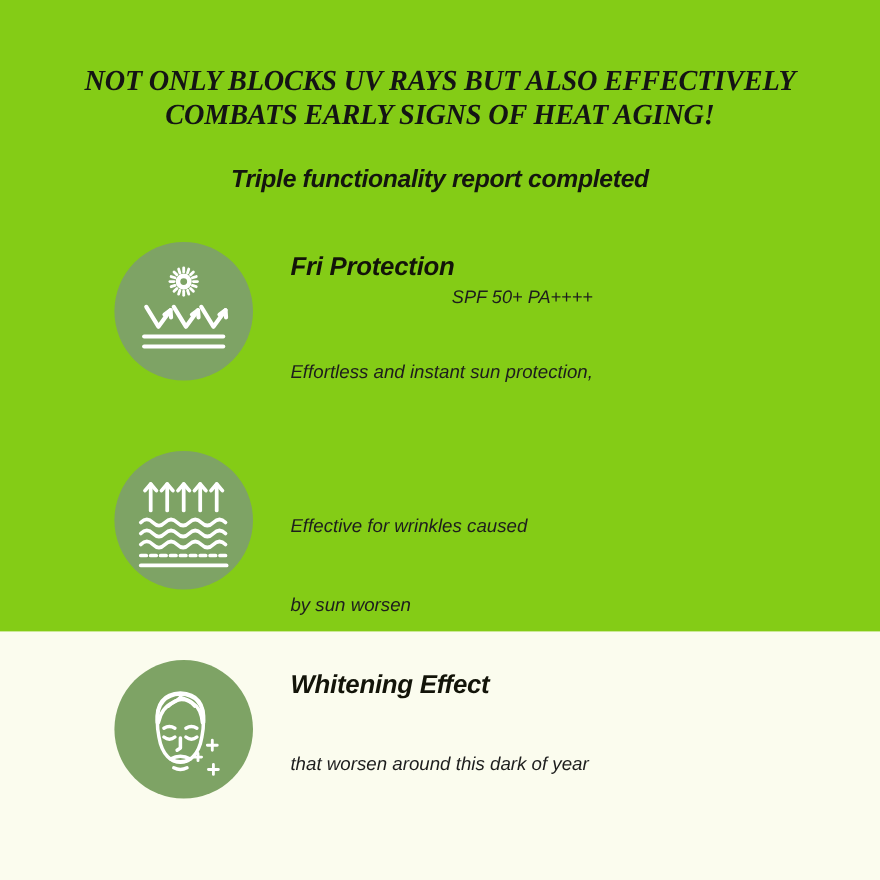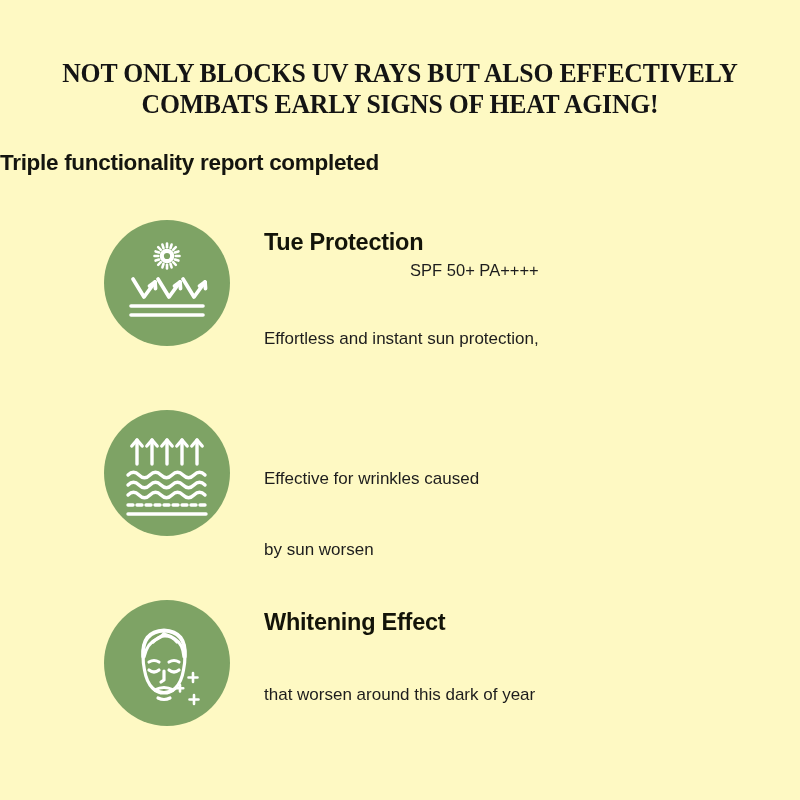--- a/index.html
+++ b/index.html
@@ -9,23 +9,24 @@
   body {
     width: 800px;
     height: 800px;
     background: #fbfcee;
     font-family: "Liberation Sans", sans-serif;
     overflow: hidden;
   }
   .page {
     position: relative;
     width: 800px;
-    height: 800px;
-    background: #fef9c3;
+    height: 574px;
+    background: #84cc16;
     box-sizing: border-box;
+    font-style: italic;
   }
 
   
   .headline {
     position: absolute;
     left: 0;
     top: 58px;
     width: 800px;
     text-align: center;
     font-family: "Liberation Serif", "DejaVu Serif", serif;
@@ -41,20 +42,21 @@
     display: block;
     white-space: nowrap;
   }
 
   
   .subtitle {
     position: absolute;
     left: 0;
     top: 150px;
     width: 800px;
+    text-align: center;
     font-family: "Liberation Sans", sans-serif;
     font-weight: bold;
     font-size: 22.5px;
     letter-spacing: -0.3px;
     color: #14150f;
   }
 
   
   .features {
     position: absolute;
@@ -168,21 +170,21 @@
             </g>
 
             <g stroke-width="3.6">
               <line x1="14" y1="73" x2="86" y2="73"></line>
               <line x1="14" y1="82" x2="86" y2="82"></line>
             </g>
           </g>
         </svg>
       </div>
       <div class="feature-text">
-        <div class="feature-title">Tue Protection</div>
+        <div class="feature-title">Fri Protection</div>
         <div class="feature-sub">SPF 50+ PA++++</div>
         <div class="feature-desc">
           <span>Effortless and instant sun protection,</span>
         </div>
       </div>
     </div>
 
     <div class="feature">
       <div class="icon-circle">
         <svg width="100" height="100" viewBox="0 0 100 100" aria-hidden="true">

